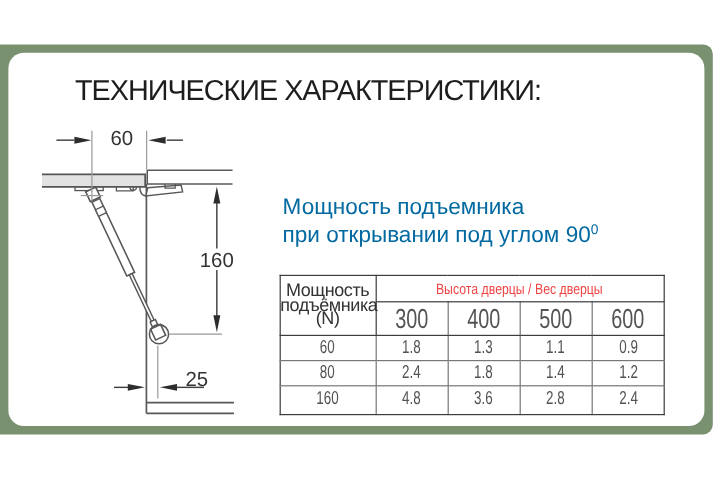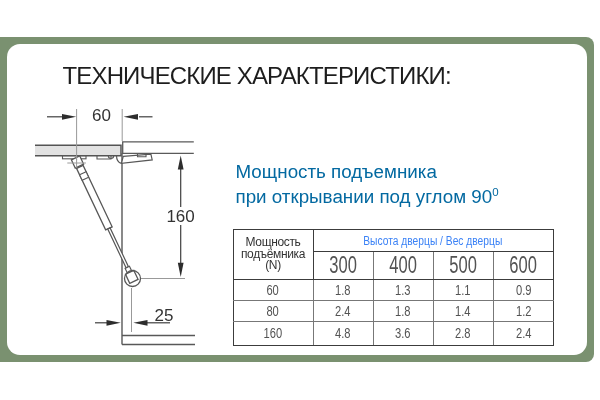--- a/index.html
+++ b/index.html
@@ -1,21 +1,21 @@
 <!DOCTYPE html>
 <html><head>
 <meta charset="utf-8">
 <style>
   html,body{margin:0;padding:0;}
   body{width:600px;height:400px;background:#ffffff;position:relative;overflow:hidden;
        font-family:"Liberation Sans",sans-serif;}
   .abs{position:absolute;}
   table.spec td.c{border:1px solid #777;text-align:center;vertical-align:middle;padding:0;}
-  table.spec td.hc{border:1.8px solid #3c3c3c;font-size:12px;line-height:11.5px;color:#333;letter-spacing:-0.35px;}
-  table.spec td.hb{border:1.8px solid #3c3c3c;font-size:12.5px;color:#3b82f6;}
+  table.spec td.hc{border:1.8px solid #3c3c3c;font-size:15px;line-height:11.5px;color:#333;letter-spacing:-0.35px;}
+  table.spec td.hb{border:1.8px solid #3c3c3c;font-size:12.5px;color:#ef4444;}
   table.spec td.d2{font-size:23px;border-bottom:1.8px solid #3c3c3c;}
   table.spec td.d2:last-child, table.spec td.d1:last-child{border-right:1.8px solid #3c3c3c;text-decoration:underline;}
   table.spec td.d1{font-size:15.5px;}
   table.spec tr:last-child td{border-bottom:1.8px solid #3c3c3c;}
   table.spec td.d1:first-child{border-left:1.8px solid #3c3c3c;}
   table.spec .sc{display:inline-block;transform:scaleX(0.72);transform-origin:50% 50%;color:#535353;}
   table.spec .sc2{display:inline-block;transform:scaleX(0.82);transform-origin:50% 50%;}
 </style>
 </head>
 <body>

